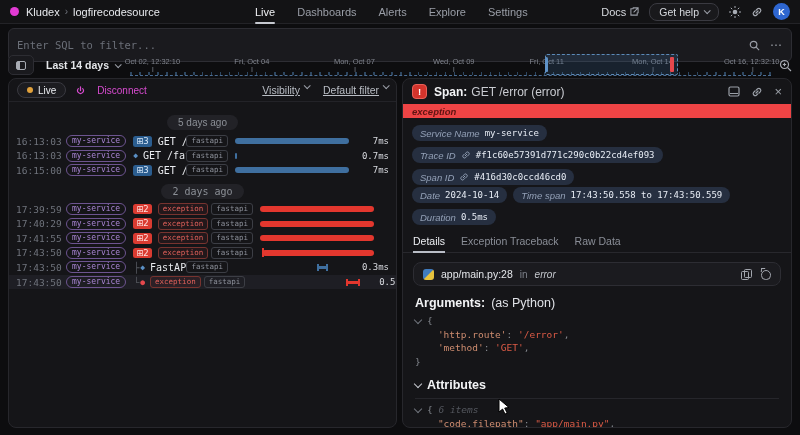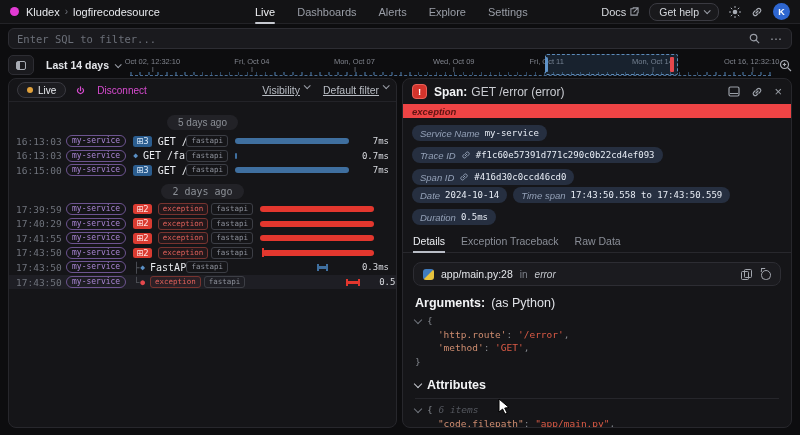--- a/index.html
+++ b/index.html
@@ -21,21 +21,21 @@
   .docs-link { font-size:11px; color:#d6d9de; display:flex; align-items:center; gap:4px; }
   .gethelp { font-size:10.5px; color:#d6d9de; border:1px solid #3a3a41; border-radius:8px;
              padding:2px 9px; display:flex; align-items:center; gap:5px; background:#19191c; }
   .chev { width:5px; height:5px; border-right:1.4px solid #9a9ea7; border-bottom:1.4px solid #9a9ea7;
           transform:rotate(45deg) translateY(-1px); display:inline-block; }
   .icon-btn { color:#a8acb4; display:flex; align-items:center; }
   .avatar { width:17px; height:17px; border-radius:50%; background:#2e66d0; color:#fff; font-size:9px;
             font-weight:bold; display:flex; align-items:center; justify-content:center; }
 
   
-  .sqlbar { position:absolute; top:28px; left:8px; right:8px; height:21px; background:#1a1a1e;
+  .sqlbar { position:absolute; top:28px; left:8px; right:8px; height:34px; background:#1a1a1e;
             border:1px solid #2d2d33; border-radius:6px; display:flex; align-items:center; padding:0 8px; }
   .sqlbar input { flex:1; background:transparent; border:none; outline:none; color:#c9ccd2;
                   font-family:"DejaVu Sans Mono", monospace; font-size:10.5px; }
   .sqlbar input::placeholder { color:#6b6f78; }
   .sql-icons { display:flex; align-items:center; gap:10px; color:#9a9ea7; }
   .dots { font-size:12px; color:#9a9ea7; letter-spacing:1px; line-height:10px; }
 
   
   .timerow { position:absolute; top:54px; left:8px; right:8px; height:22px; display:flex; align-items:center; }
   .sb-toggle { width:26px; height:20px; border:1px solid #2d2d33; background:#1a1a1e; border-radius:5px;

